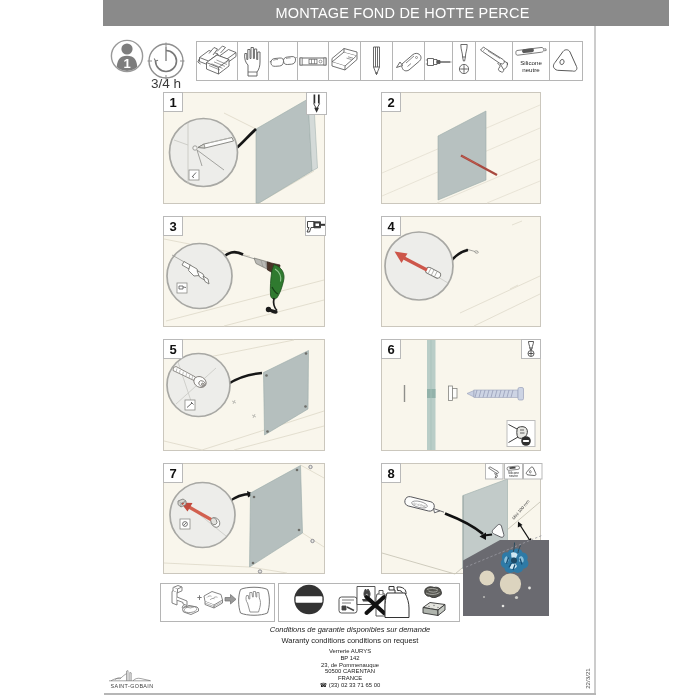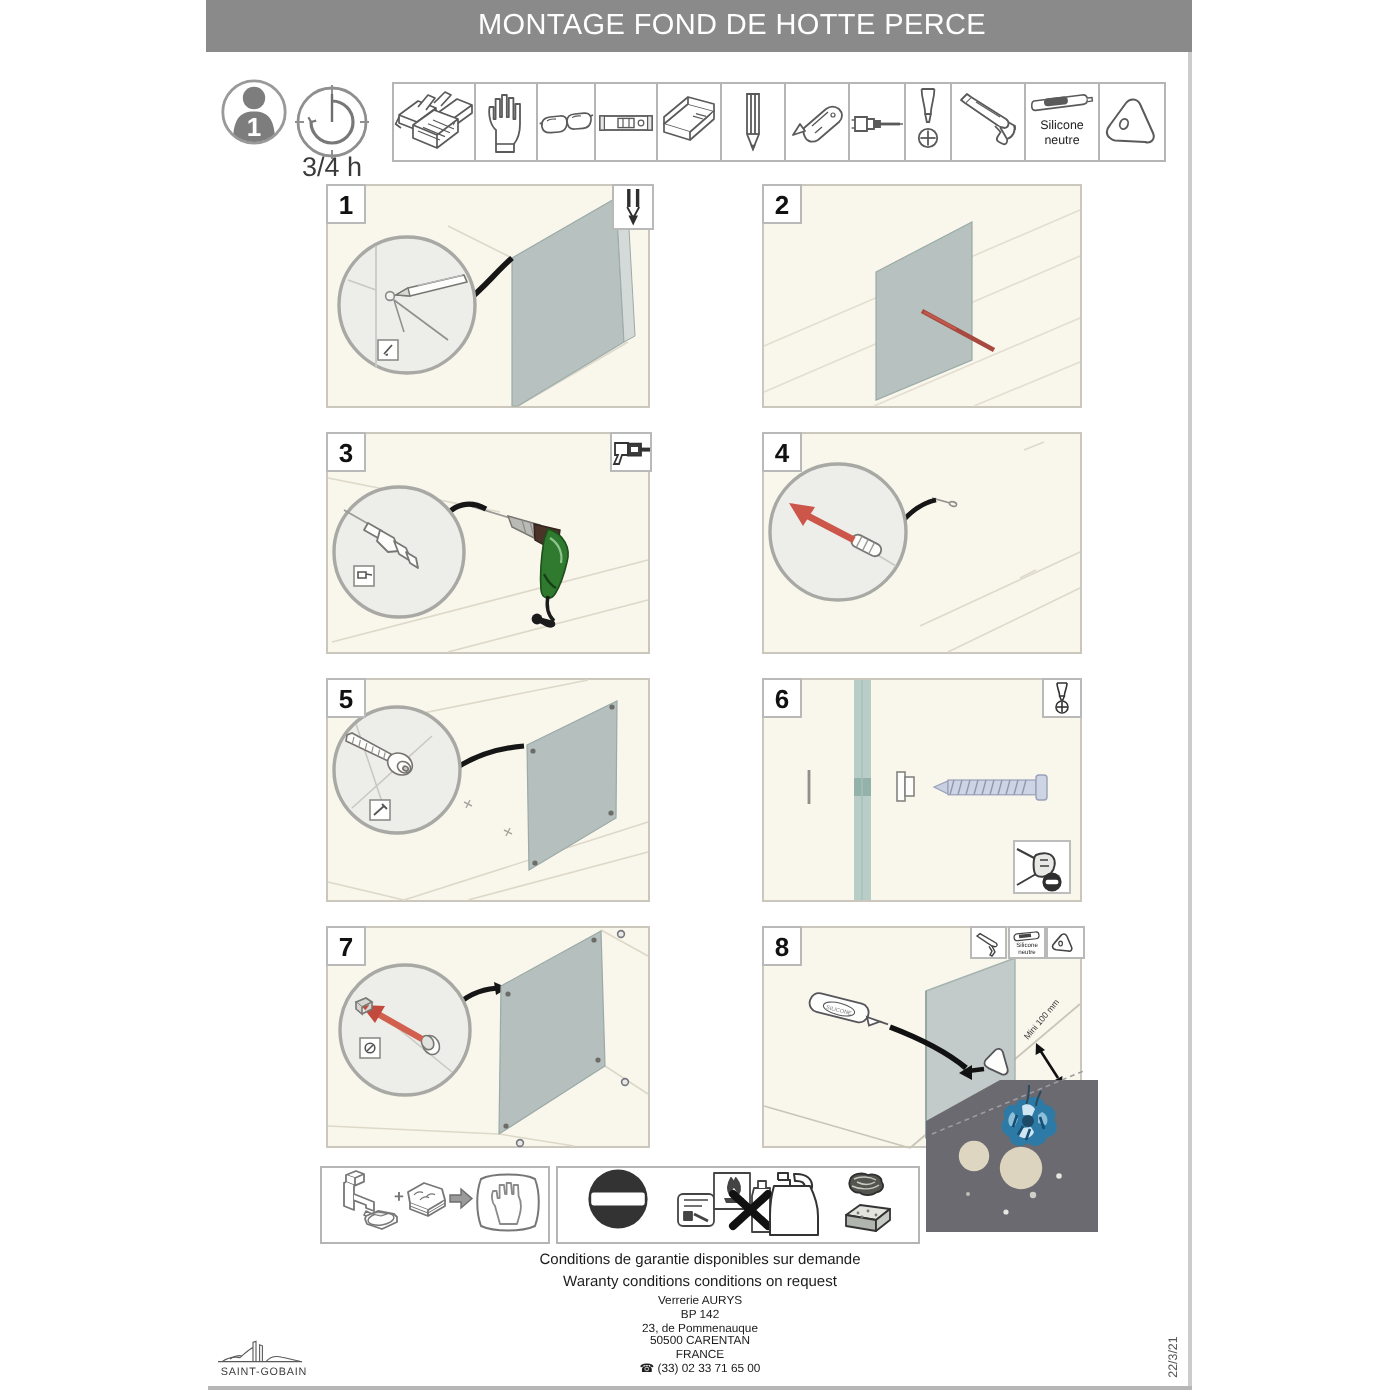--- a/index.html
+++ b/index.html
@@ -7,21 +7,21 @@
   .abs{position:absolute;box-sizing:border-box;}
   .panel{position:absolute;box-sizing:border-box;background:#f9f6ec;border:1px solid #cbc7bd;}
   .num{position:absolute;left:-1px;top:-1px;width:20px;height:20px;background:#fff;border:1px solid #b9b9b9;font-weight:bold;font-size:13px;line-height:19px;text-align:center;color:#111;box-sizing:border-box;}
   .tool{position:absolute;box-sizing:border-box;background:#fff;border:1px solid #b5b5b5;top:41px;height:40px;}
   .tool svg{display:block;}
   svg{overflow:visible;}
 </style>
 </head>
 <body>
 
-<div class="abs" style="left:103px;top:0;width:493px;height:26px;background:#8a8a8a;color:#fff;font-size:14.5px;letter-spacing:.2px;text-align:center;line-height:27px;padding-left:33px;">MONTAGE FOND DE HOTTE PERCE</div>
+<div class="abs" style="left:103px;top:0;width:566px;height:26px;background:#8a8a8a;color:#fff;font-size:14.5px;letter-spacing:.2px;text-align:center;line-height:27px;padding-left:33px;">MONTAGE FOND DE HOTTE PERCE</div>
 
 <div class="abs" style="left:594px;top:26px;width:2px;height:668px;background:#cccccc;"></div>
 
 <div class="abs" style="left:104px;top:693px;width:492px;height:2px;background:#b6b6b6;"></div>
 
 <svg class="abs" style="left:110px;top:39px;" width="34" height="34" viewBox="0 0 34 34">
 <clipPath id="pc">
       <circle cx="17" cy="17" r="15"></circle>
     </clipPath>
 <circle cx="17" cy="17" r="15.6" fill="#fff" stroke="#999" stroke-width="1.4"></circle>
@@ -41,21 +41,21 @@
       <line x1="34" y1="20" x2="38.5" y2="20"></line>
 </g>
 <line x1="20" y1="20" x2="20" y2="6" stroke="#6e6e6e" stroke-width="1.2"></line>
 <path d="M20,9.5 A10.5,10.5 0 1 1 9.5,20" fill="none" stroke="#787878" stroke-width="1.6"></path>
 <path d="M9.5,20 L8.2,17.6 M9.5,20 L12.1,19.3" stroke="#787878" stroke-width="1.1" fill="none"></path>
 </svg>
 
 <div class="abs" style="left:139px;top:76px;width:54px;text-align:center;font-size:13.5px;color:#3a3a3a;">3/4 h</div>
 
 <div class="abs" style="left:103px;top:625px;width:494px;text-align:center;color:#1c1c1c;">
-<div style="font-size:7.5px;line-height:10.5px;">Conditions de garantie disponibles sur demande</div>
+<div style="font-size:7.5px;line-height:10.5px;font-style:italic;">Conditions de garantie disponibles sur demande</div>
 <div style="font-size:7.5px;line-height:10.5px;">Waranty conditions conditions on request</div>
 <div style="font-size:5.9px;line-height:6.8px;margin-top:2px;">Verrerie AURYS</div>
 <div style="font-size:5.9px;line-height:6.8px;">BP 142</div>
 <div style="font-size:5.9px;line-height:6.8px;">23, de Pommenauque</div>
 <div style="font-size:5.9px;line-height:6.8px;">50500 CARENTAN</div>
 <div style="font-size:5.9px;line-height:6.8px;">FRANCE</div>
 <div style="font-size:5.9px;line-height:6.8px;">☎ (33) 02 33 71 65 00</div>
 </div>
 
 <svg class="abs" style="left:107px;top:668px;" width="50" height="22" viewBox="0 0 50 22">

